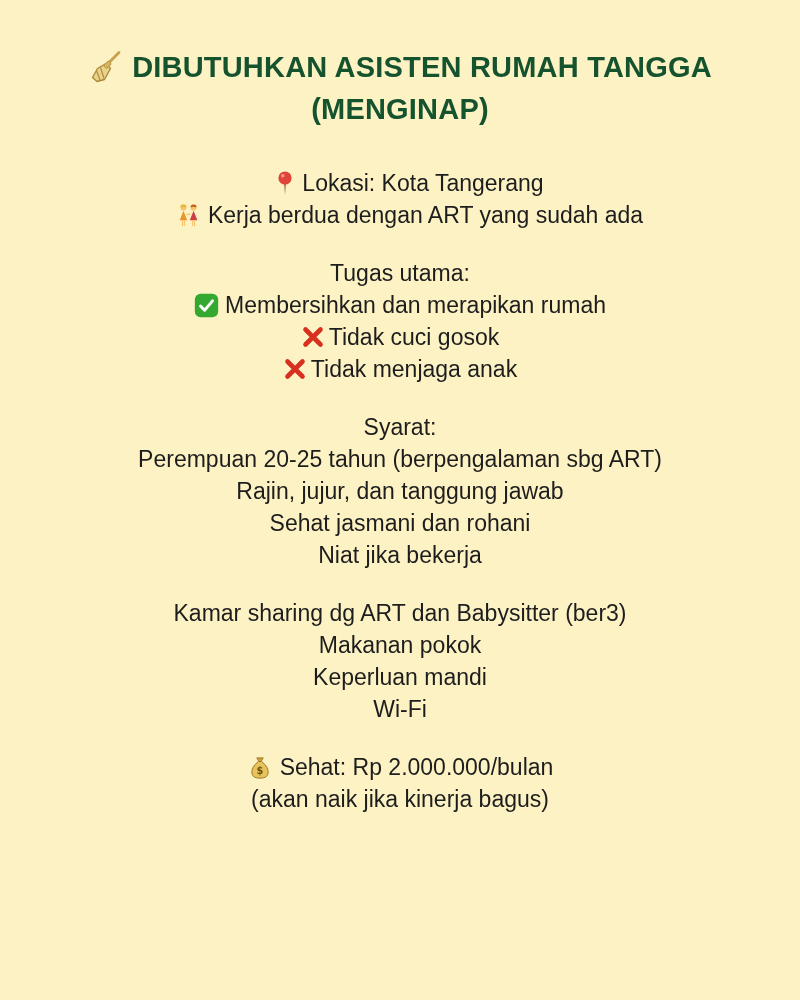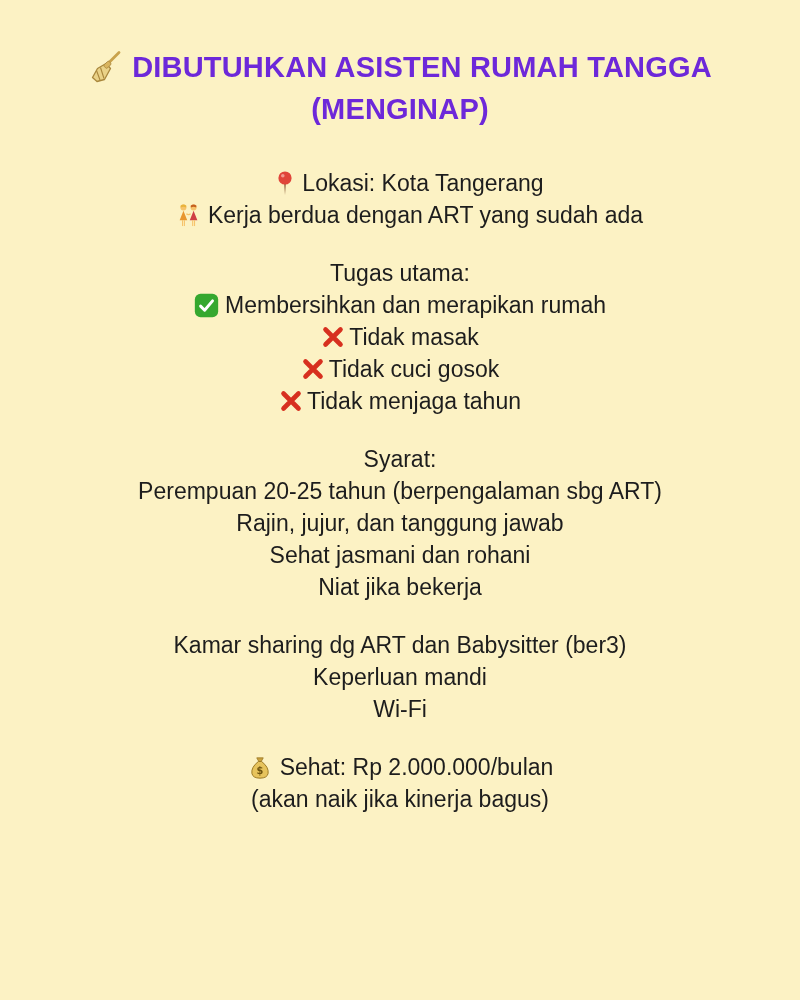--- a/index.html
+++ b/index.html
@@ -15,21 +15,21 @@
     box-sizing: border-box;
     width: 800px;
     height: 1000px;
     padding-top: 46px;
     text-align: center;
   }
   .title {
     font-size: 29px;
     font-weight: bold;
     line-height: 42px;
-    color: #6d28d9;
+    color: #14532d;
     letter-spacing: 0.2px;
   }
   .title-line { white-space: nowrap; }
   .info { margin-top: 37px; padding-left: 18px; }
   .section { margin-top: 26px; }
   .line {
     font-size: 23px;
     line-height: 32px;
     white-space: nowrap;
   }
@@ -91,44 +91,40 @@
     <div class="line heading">Tugas utama:</div>
     <div class="line">
       <span class="icon icon-check"><svg width="25" height="25" viewBox="0 0 24 24">
         <rect x="0.8" y="0.8" width="22.4" height="22.4" rx="5.5" fill="#35a82f"></rect>
         <path d="M6.3 12.6 L10.2 16.6 L17.8 7.6" stroke="#ffffff" stroke-width="2.8" fill="none" stroke-linecap="round" stroke-linejoin="round"></path>
       </svg></span><span>Membersihkan dan merapikan rumah</span>
     </div>
     <div class="line">
       <span class="icon icon-cross"><svg width="24" height="24" viewBox="0 0 24 24">
         <path d="M4.5 4.5 L19.5 19.5 M19.5 4.5 L4.5 19.5" stroke="#d7301f" stroke-width="4.6" stroke-linecap="round"></path>
-      </svg></span><span>Tidak masak</span>
-    </div>
-    <div class="line">
-      <span class="icon icon-cross"><svg width="24" height="24" viewBox="0 0 24 24">
-        <path d="M4.5 4.5 L19.5 19.5 M19.5 4.5 L4.5 19.5" stroke="#d7301f" stroke-width="4.6" stroke-linecap="round"></path>
       </svg></span><span>Tidak cuci gosok</span>
     </div>
     <div class="line">
       <span class="icon icon-cross"><svg width="24" height="24" viewBox="0 0 24 24">
         <path d="M4.5 4.5 L19.5 19.5 M19.5 4.5 L4.5 19.5" stroke="#d7301f" stroke-width="4.6" stroke-linecap="round"></path>
-      </svg></span><span>Tidak menjaga tahun</span>
+      </svg></span><span>Tidak menjaga anak</span>
     </div>
   </section>
 
   <section class="section">
     <div class="line heading">Syarat:</div>
     <div class="line">Perempuan 20-25 tahun (berpengalaman sbg ART)</div>
     <div class="line">Rajin, jujur, dan tanggung jawab</div>
     <div class="line">Sehat jasmani dan rohani</div>
     <div class="line">Niat jika bekerja</div>
   </section>
 
   <section class="section">
     <div class="line">Kamar sharing dg ART dan Babysitter (ber3)</div>
+    <div class="line">Makanan pokok</div>
     <div class="line">Keperluan mandi</div>
     <div class="line">Wi-Fi</div>
   </section>
 
   <section class="section">
     <div class="line">
       <span class="icon icon-money"><svg width="26" height="26" viewBox="0 0 32 32">
         <path d="M12 3.5 L20 3.5 L17.5 8 L14.5 8 Z" fill="#c9a23f" stroke="#9a7722" stroke-width="1"></path>
         <path d="M14 8 Q5 15 6 22.5 Q7 28.5 16 28.5 Q25 28.5 26 22.5 Q27 15 18 8 Z" fill="#e6c35c" stroke="#9a7722" stroke-width="1.2"></path>
         <text x="16" y="23" font-size="12" font-family="DejaVu Sans, sans-serif" font-weight="bold" fill="#6e5410" text-anchor="middle">$</text>

